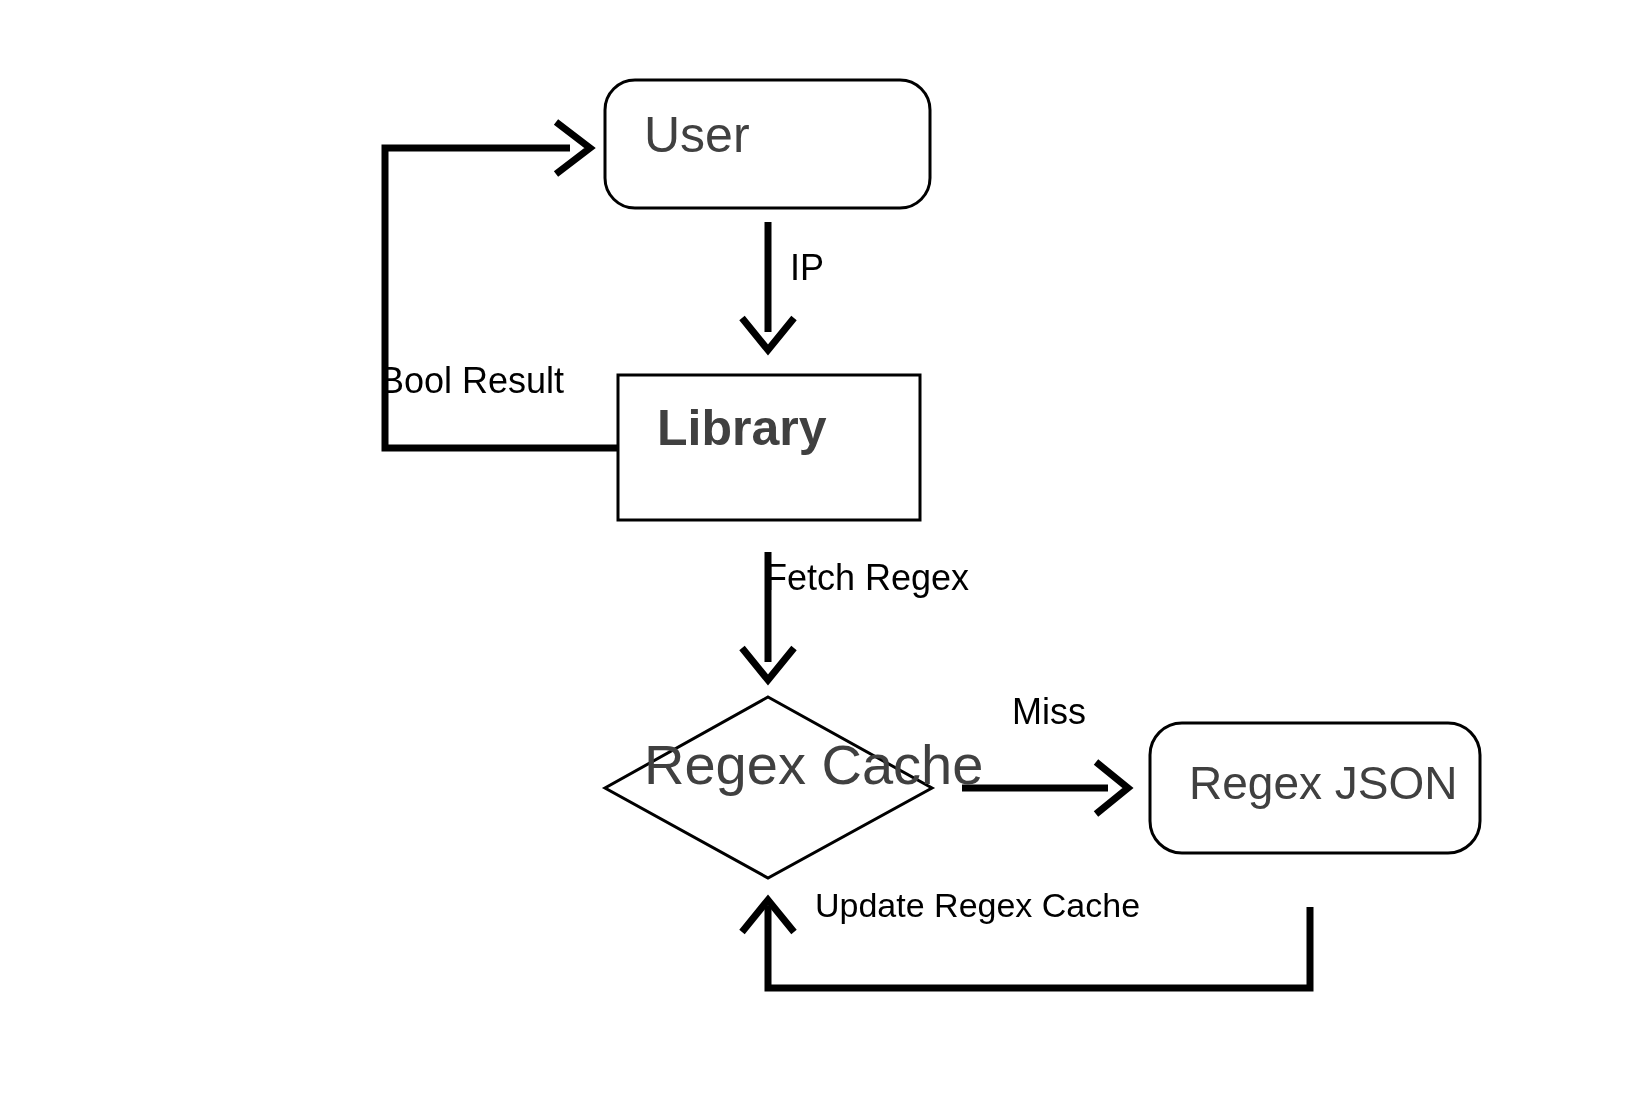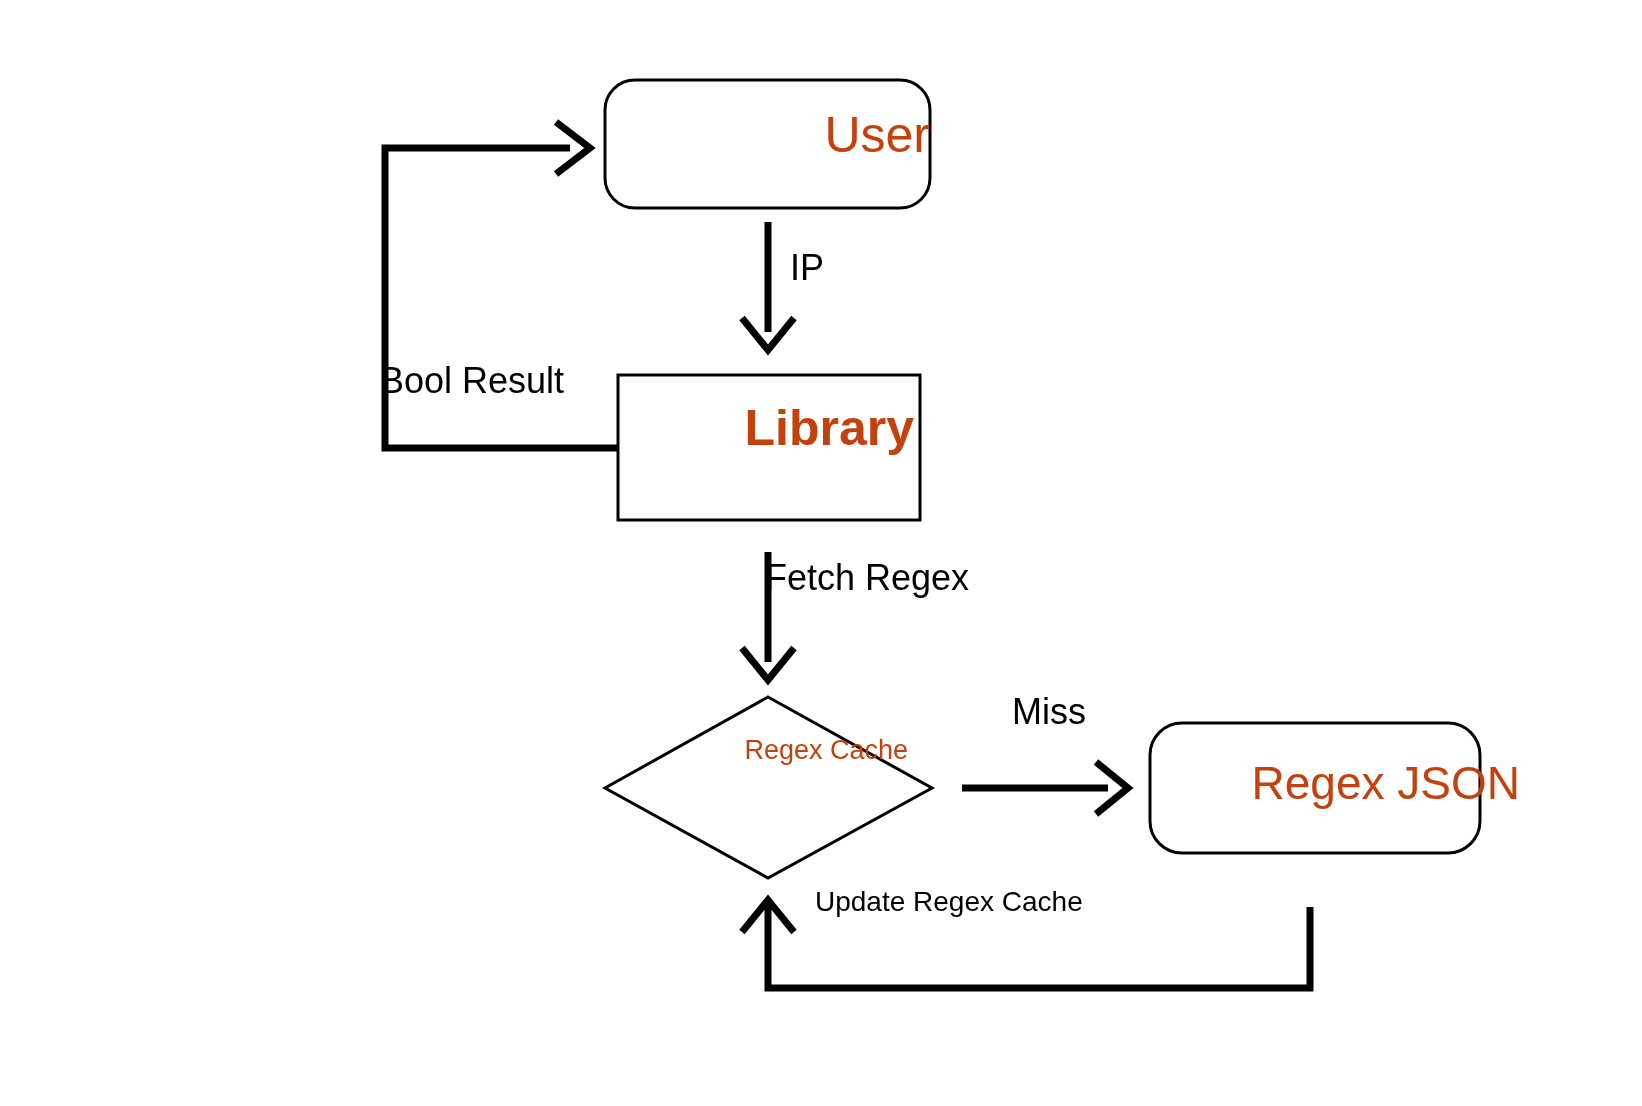--- a/index.html
+++ b/index.html
@@ -39,44 +39,45 @@
   }
   .arrow-head {
     fill: none;
     stroke: #000000;
     stroke-width: 7;
     stroke-linecap: butt;
     stroke-linejoin: miter;
   }
   .node-label {
     position: absolute;
-    color: #c2410c;
+    color: #404040;
     font-family: "Liberation Sans", sans-serif;
     font-weight: 400;
     white-space: nowrap;
-    text-align: right;
+    text-align: left;
     line-height: 1;
+    padding-left: 39px;
   }
   .edge-label {
     position: absolute;
     color: #000000;
     font-family: "Liberation Sans", sans-serif;
     font-weight: 400;
     white-space: nowrap;
     line-height: 1;
   }
   .lbl-user      { left: 605px;  top: 110px;  width: 325px; font-size: 50px; }
   .lbl-library   { left: 618px;  top: 403px;  width: 296px; font-size: 50px; font-weight: bold; }
-  .lbl-cache     { left: 581px;  top: 737px;  width: 327px; font-size: 27px; }
+  .lbl-cache     { left: 605px;  top: 737px;  width: 327px; font-size: 56px; }
   .lbl-json      { left: 1150px; top: 760px;  width: 370px; font-size: 46px; }
   .lbl-ip        { left: 766px;  top: 250px;  font-size: 36px; padding-left: 24px; }
   .lbl-bool      { left: 380px;  top: 363px;  font-size: 36px; }
   .lbl-fetch     { left: 765px;  top: 560px;  font-size: 36px; }
   .lbl-miss      { left: 1012px;  top: 694px;  font-size: 36px; text-align: right; }
-  .lbl-update    { left: 815px;  top: 888px;  font-size: 28px; text-align: center; }
+  .lbl-update    { left: 815px;  top: 888px;  font-size: 34px; text-align: center; }
 </style>
 </head>
 <body>
 
 <div id="canvas">
 
   <svg id="flow-svg" viewBox="0 0 1642 1106">
 
     <rect class="node-shape" x="605" y="80" width="325" height="128" rx="30" ry="30"></rect>
 

